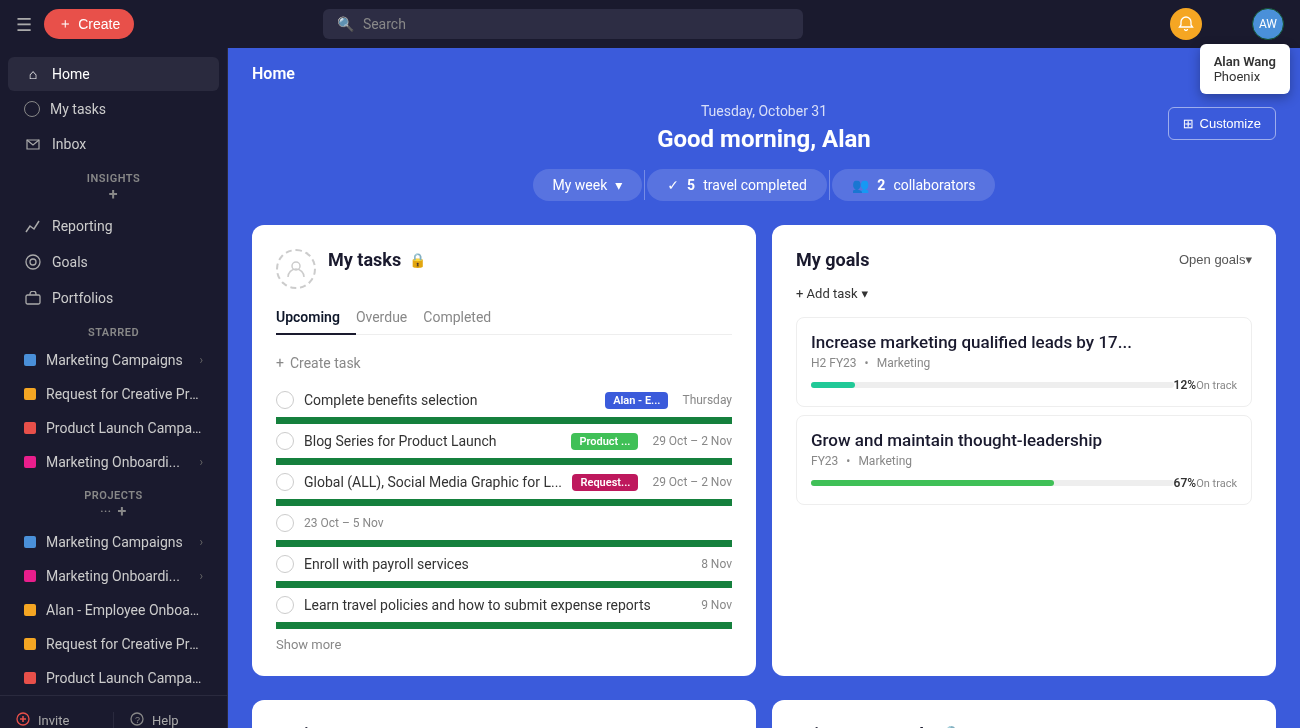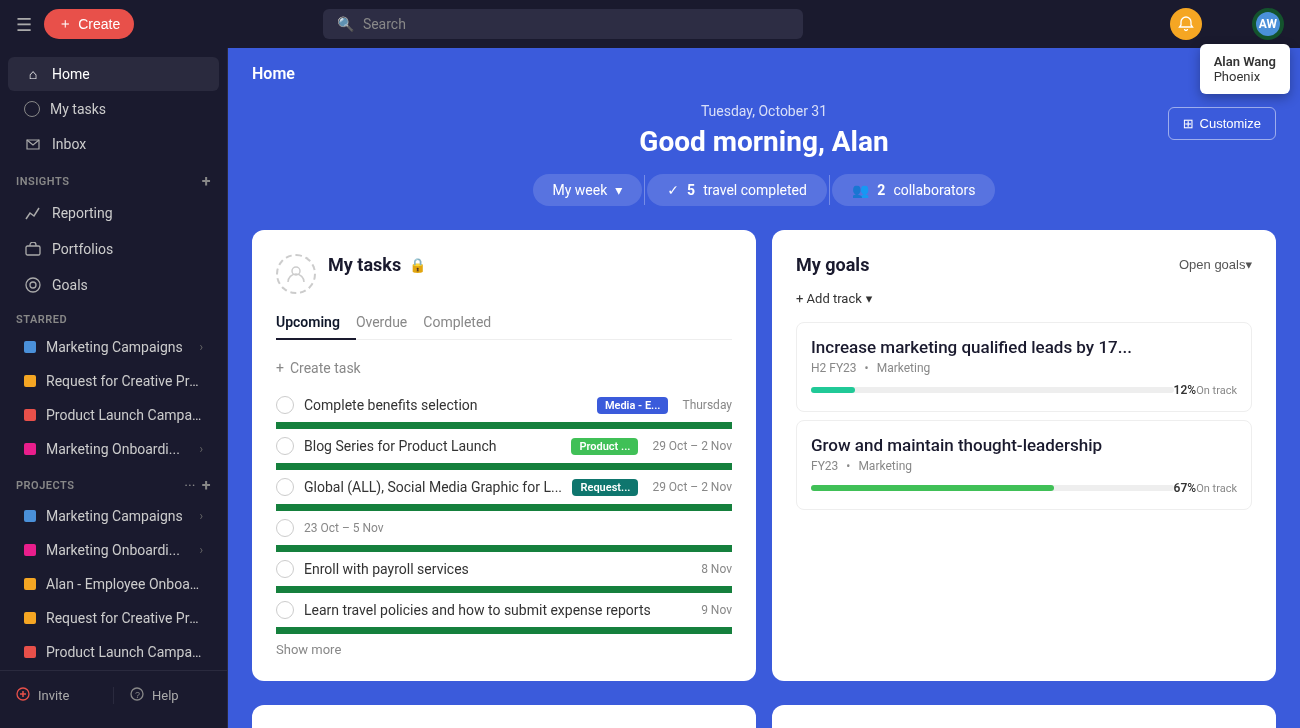--- a/index.html
+++ b/index.html
@@ -5,50 +5,50 @@
     * { box-sizing: border-box; margin: 0; padding: 0; }
     body { font-family: -apple-system, BlinkMacSystemFont, 'Segoe UI', Roboto, sans-serif; background: #1e1e2e; color: #fff; height: 728px; width: 1300px; overflow: hidden; display: flex; flex-direction: column; }
 
     
     .topbar { background: #1a1a2e; display: flex; align-items: center; padding: 0 16px; height: 48px; gap: 12px; flex-shrink: 0; position: relative; }
     .menu-icon { color: #aaa; cursor: pointer; font-size: 18px; }
     .create-btn { background: #e8504a; color: #fff; border: none; border-radius: 20px; padding: 6px 14px; display: flex; align-items: center; gap: 6px; cursor: pointer; font-size: 14px; font-weight: 500; }
     .search-bar { flex: 1; max-width: 480px; margin: 0 auto; background: #2d2d44; border-radius: 6px; padding: 7px 14px; display: flex; align-items: center; gap: 8px; color: #aaa; font-size: 14px; }
     .topbar-right { display: flex; align-items: center; gap: 10px; margin-left: auto; }
     .notif-icon { width: 32px; height: 32px; border-radius: 50%; background: #f5a623; display: flex; align-items: center; justify-content: center; font-size: 14px; color: #fff; cursor: pointer; }
-    .avatar { width: 32px; height: 32px; border-radius: 50%; background: #4a90d9; display: flex; align-items: center; justify-content: center; font-size: 12px; font-weight: 700; color: #fff; cursor: pointer; border: 4px solid #14532d; margin-left: 40px; }
+    .avatar { width: 32px; height: 32px; border-radius: 50%; background: #4a90d9; display: flex; align-items: center; justify-content: center; font-size: 12px; font-weight: 400; color: #fff; cursor: pointer; border: 1px solid #14532d; margin-left: 40px; }
     .user-tooltip { position: absolute; top: 44px; right: 10px; background: #fff; color: #333; border-radius: 6px; padding: 10px 14px; font-size: 13px; box-shadow: 0 4px 12px rgba(0,0,0,0.3); z-index: 100; }
     .user-tooltip .name { font-weight: 600; }
 
     
     .layout { display: flex; flex: 1; overflow: hidden; }
 
     
     .sidebar { width: 228px; background: #1a1a2e; flex-shrink: 0; display: flex; flex-direction: column; padding: 8px 0; overflow-y: auto; border-right: 1px solid #2a2a3e; }
     .sidebar-item { display: flex; align-items: center; gap: 10px; padding: 8px 16px; font-size: 14px; color: #ccc; cursor: pointer; border-radius: 6px; margin: 1px 8px; }
     .sidebar-item.active { background: #2a2a3e; color: #fff; }
     .sidebar-icon { width: 18px; height: 18px; display: flex; align-items: center; justify-content: center; font-size: 14px; flex-shrink: 0; }
-    .sidebar-section { padding: 10px 16px 4px; font-size: 11px; font-weight: 600; color: #888; text-transform: uppercase; letter-spacing: 0.5px; display: flex; align-items: center; justify-content: space-between; }
+    .sidebar-section { padding: 10px 16px 4px; font-size: 11px; font-weight: 600; color: #888; text-transform: uppercase; letter-spacing: 0.5px; display: flex; align-items: center; justify-content: space-between; flex-direction: column; }
     .sidebar-section-add { color: #888; cursor: pointer; font-size: 16px; }
     .project-dot { width: 12px; height: 12px; border-radius: 2px; flex-shrink: 0; }
     .dot-blue { background: #4a90d9; }
     .dot-yellow { background: #f5a623; }
     .dot-orange { background: #e8504a; }
     .dot-pink { background: #e91e8c; }
     .project-arrow { color: #666; font-size: 12px; margin-left: auto; }
     .sidebar-footer { margin-top: auto; padding: 8px 0; border-top: 1px solid #2a2a3e; display: flex; }
     .footer-btn { flex: 1; display: flex; align-items: center; gap: 8px; padding: 8px 16px; font-size: 13px; color: #aaa; cursor: pointer; }
 
     
     .main { flex: 1; overflow-y: auto; background: #3b5bdb; position: relative; }
     .main-header { padding: 16px 24px 0; display: flex; align-items: center; justify-content: space-between; }
     .page-title-text { font-size: 16px; font-weight: 600; color: #fff; }
     .hero { text-align: center; padding: 20px 0 24px; }
     .hero-date { font-size: 14px; color: rgba(255,255,255,0.8); margin-bottom: 6px; }
-    .hero-greeting { font-size: 28px; font-weight: 700; color: #fff; }
+    .hero-greeting { font-size: 24px; font-weight: 700; color: #fff; }
     .stats-bar { display: flex; align-items: center; justify-content: center; gap: 0; margin-top: 16px; }
     .stats-pill { background: rgba(255,255,255,0.15); border-radius: 24px; padding: 8px 20px; display: flex; align-items: center; gap: 8px; font-size: 14px; color: #fff; cursor: pointer; }
     .stats-divider { width: 1px; height: 30px; background: rgba(255,255,255,0.3); margin: 0 2px; }
     .stats-pill .number { font-weight: 700; }
     .customize-btn { position: absolute; right: 24px; top: 24px; background: transparent; border: 1px solid rgba(255,255,255,0.5); color: #fff; border-radius: 6px; padding: 8px 14px; font-size: 13px; cursor: pointer; display: flex; align-items: center; gap: 6px; }
 
     .cards-area { padding: 0 24px 24px; display: grid; grid-template-columns: 1fr 1fr; gap: 16px; }
 
     .card { background: #fff; border-radius: 12px; padding: 24px; color: #333; }
     .card-title { font-size: 18px; font-weight: 700; color: #1a1a2e; display: flex; align-items: center; gap: 8px; margin-bottom: 4px; }
@@ -63,21 +63,21 @@
 
     .create-task-btn { display: flex; align-items: center; gap: 6px; color: #888; font-size: 14px; cursor: pointer; padding: 4px 0 12px; }
 
     .task-item { display: flex; align-items: center; gap: 10px; padding: 8px 0; border-bottom: 7px solid #15803d; font-size: 14px; }
     .task-item:last-child { border-bottom: none; }
     .task-check { width: 18px; height: 18px; border-radius: 50%; border: 1.5px solid #ccc; flex-shrink: 0; cursor: pointer; }
     .task-name { flex: 1; color: #333; }
     .task-tag { border-radius: 4px; padding: 2px 8px; font-size: 11px; font-weight: 600; color: #fff; margin-right: 4px; }
     .tag-blue { background: #3b5bdb; }
     .tag-green { background: #40c057; }
-    .tag-orange { background: #0f766e; }
+    .tag-orange { background: #be185d; }
     .task-date { font-size: 12px; color: #888; white-space: nowrap; }
 
     .show-more { color: #888; font-size: 13px; cursor: pointer; padding: 8px 0 0; display: flex; align-items: center; gap: 4px; }
 
     
     .goals-header { display: flex; align-items: center; justify-content: space-between; margin-bottom: 16px; }
     .goals-title { font-size: 18px; font-weight: 700; color: #1a1a2e; }
     .open-goals-btn { display: flex; align-items: center; gap: 0; font-size: 13px; color: #555; cursor: pointer; border: none; background: none; }
     .add-goal-btn { display: flex; align-items: center; gap: 4px; font-size: 13px; color: #333; cursor: pointer; margin-bottom: 16px; }
     .goal-item { padding: 14px; border: 1px solid #eee; border-radius: 8px; margin-bottom: 8px; }
@@ -156,35 +156,35 @@
     <div class="sidebar-item">
       <span class="sidebar-icon">
         <svg width="16" height="14" viewBox="0 0 16 14">
             <polyline points="1,13 5,7 9,10 14,2" stroke="#aaa" stroke-width="1.5" fill="none"></polyline>
           </svg>
       </span>
       <span>Reporting</span>
     </div>
     <div class="sidebar-item">
       <span class="sidebar-icon">
+        <svg width="16" height="16" viewBox="0 0 16 16">
+            <circle cx="8" cy="8" r="7" stroke="#aaa" stroke-width="1.3" fill="none"></circle>
+            <circle cx="8" cy="8" r="3" stroke="#aaa" stroke-width="1.3" fill="none"></circle>
+          </svg>
+      </span>
+      <span>Goals</span>
+    </div>
+    <div class="sidebar-item">
+      <span class="sidebar-icon">
         <svg width="16" height="14" viewBox="0 0 16 14">
             <rect x="1" y="4" width="14" height="9" rx="1.5" stroke="#aaa" stroke-width="1.3" fill="none"></rect>
             <path d="M5 4V3a3 3 0 016 0v1" stroke="#aaa" stroke-width="1.3" fill="none"></path>
           </svg>
       </span>
       <span>Portfolios</span>
-    </div>
-    <div class="sidebar-item">
-      <span class="sidebar-icon">
-        <svg width="16" height="16" viewBox="0 0 16 16">
-            <circle cx="8" cy="8" r="7" stroke="#aaa" stroke-width="1.3" fill="none"></circle>
-            <circle cx="8" cy="8" r="3" stroke="#aaa" stroke-width="1.3" fill="none"></circle>
-          </svg>
-      </span>
-      <span>Goals</span>
     </div>
 
     <div class="sidebar-section">
       <span>Starred</span>
     </div>
     <div class="sidebar-item">
       <span class="project-dot dot-blue"></span>
       <span style="flex:1;overflow:hidden;text-overflow:ellipsis;white-space:nowrap">Marketing Campaigns</span>
       <span class="project-arrow">›</span>
     </div>
@@ -310,21 +310,21 @@
           <div class="tab">Completed</div>
         </div>
         <div class="create-task-btn">
           <span>+</span>
           <span>Create task</span>
         </div>
 
         <div class="task-item">
           <div class="task-check"></div>
           <span class="task-name">Complete benefits selection</span>
-          <span class="task-tag tag-blue">Media - E...</span>
+          <span class="task-tag tag-blue">Alan - E...</span>
           <span class="task-date">Thursday</span>
         </div>
         <div class="task-item">
           <div class="task-check"></div>
           <span class="task-name">Blog Series for Product Launch</span>
           <span class="task-tag tag-green">Product ...</span>
           <span class="task-date">29 Oct – 2 Nov</span>
         </div>
         <div class="task-item">
           <div class="task-check"></div>
@@ -353,21 +353,21 @@
 
       <div class="card">
         <div class="goals-header">
           <span class="goals-title">My goals</span>
           <button class="open-goals-btn">
             <span>Open goals</span>
             <span>▾</span>
           </button>
         </div>
         <div class="add-goal-btn">
-          <span>+ Add track</span>
+          <span>+ Add task</span>
           <span>▾</span>
         </div>
 
         <div class="goal-item">
           <div class="goal-name">Increase marketing qualified leads by 17...</div>
           <div class="goal-meta">
             <span>H2 FY23</span>
             <span>•</span>
             <span>Marketing</span>
           </div>

